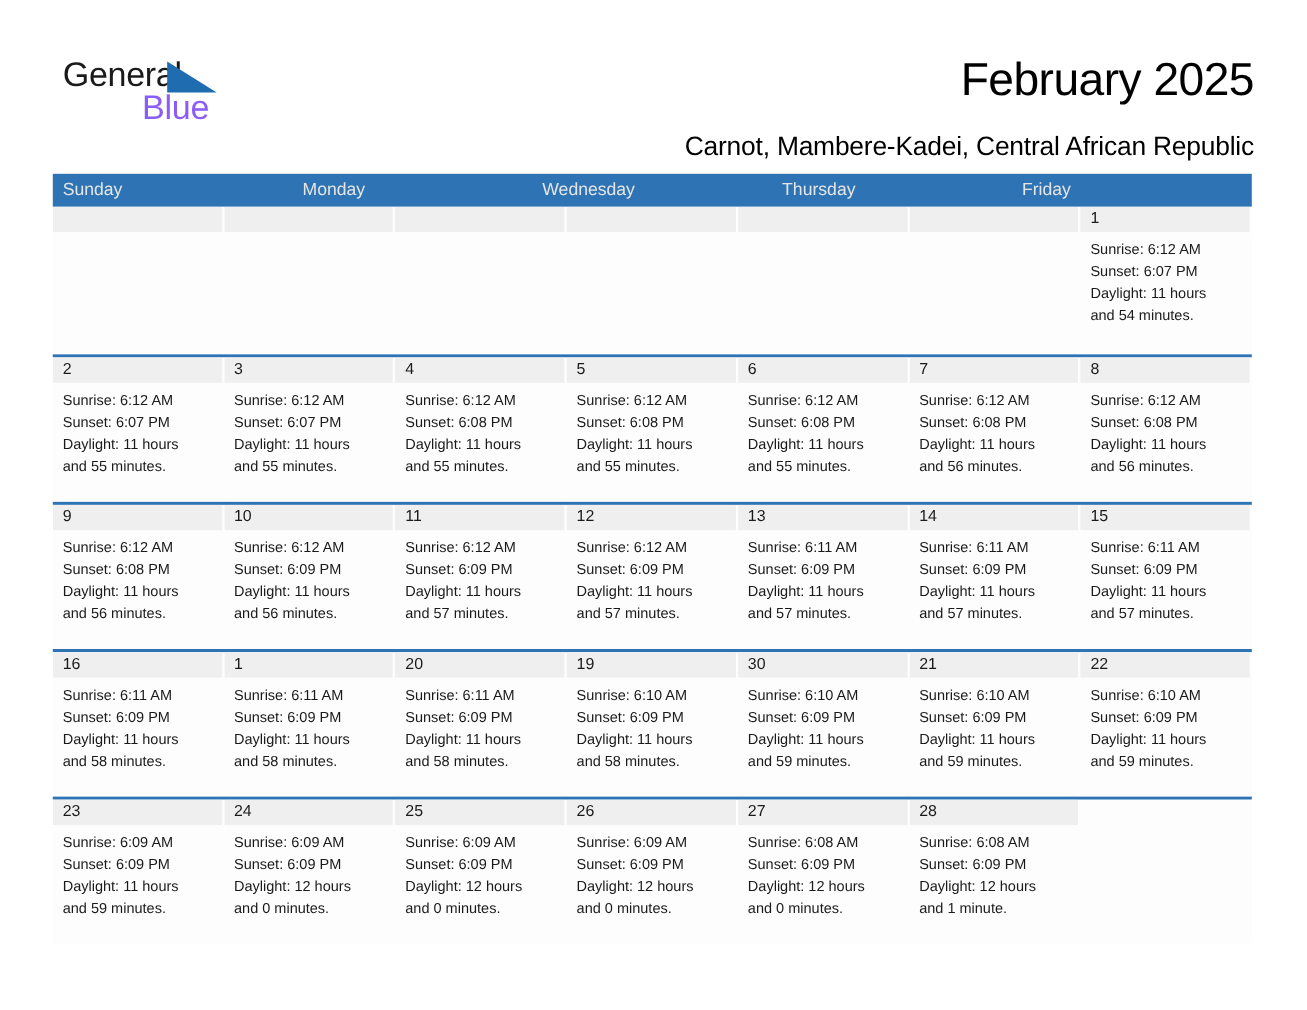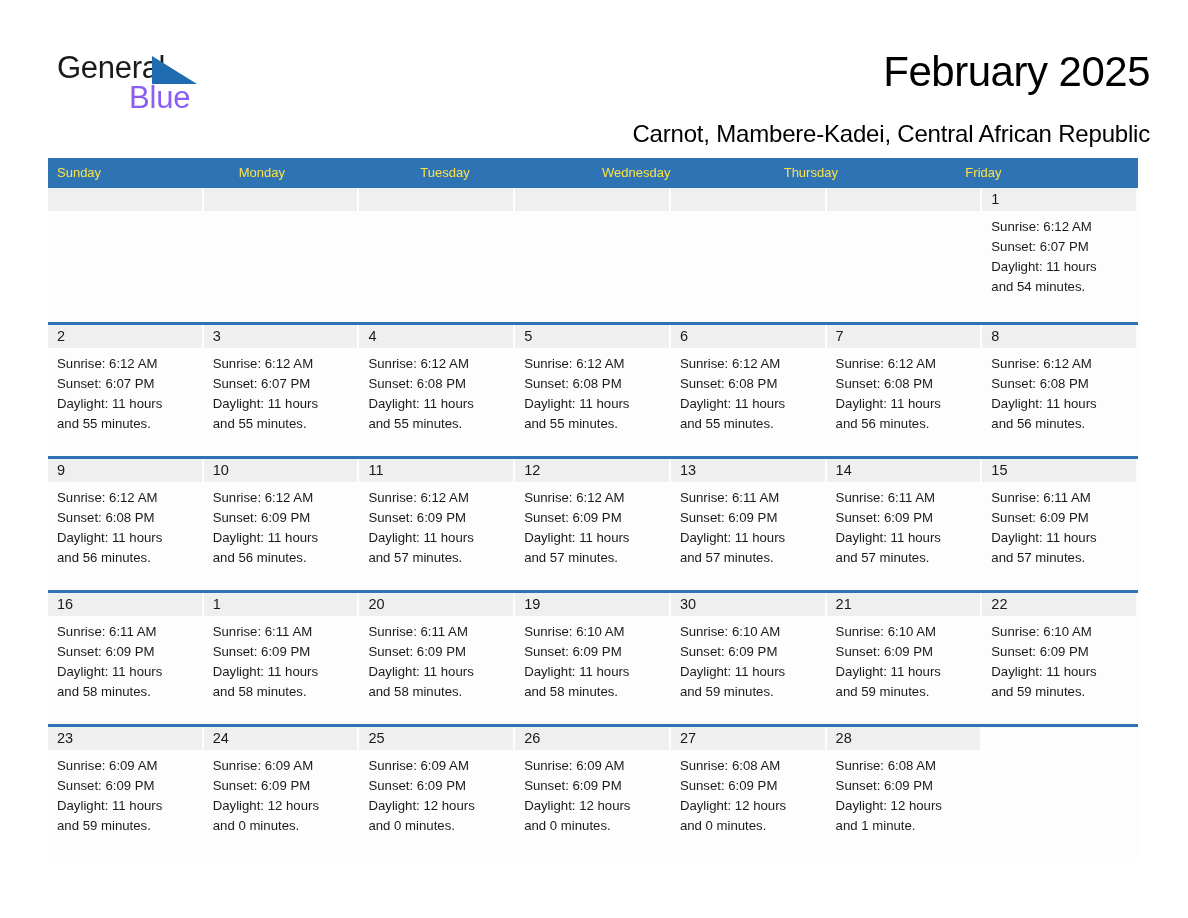--- a/index.html
+++ b/index.html
@@ -58,21 +58,21 @@
     top: 29px;
     font-size: 31px;
     line-height: 34px;
     color: #8b5cf6;
     letter-spacing: -0.2px;
     white-space: nowrap;
   }
 
   .title-block {
     position: absolute;
-    right: 38px;
+    right: 48px;
     top: 48px;
     text-align: right;
     width: 760px;
   }
   .cal-title {
     font-size: 42px;
     line-height: 48px;
     color: #000;
     font-weight: normal;
     letter-spacing: -0.5px;
@@ -93,22 +93,22 @@
     top: 158px;
     width: 1090px;
   }
   .weekdays {
     display: flex;
     background: #2e74b5;
     height: 30px;
   }
   .weekday {
     flex: 1 1 0;
-    color: #fde047;
-    font-size: 13px;
+    color: #e5e5e5;
+    font-size: 16px;
     line-height: 30px;
     padding-left: 9px;
     box-sizing: border-box;
     white-space: nowrap;
   }
 
   .week {
     display: flex;
     border-top: 3px solid #2e74b5;
     height: 134px;
@@ -167,21 +167,20 @@
     <div class="title-block">
       <div class="cal-title">February 2025</div>
       <div class="cal-subtitle">Carnot, Mambere-Kadei, Central African Republic</div>
     </div>
   </div>
 
   <div class="calendar">
     <div class="weekdays" id="weekday-row">
         <div class="weekday">Sunday</div>
         <div class="weekday">Monday</div>
-        <div class="weekday">Tuesday</div>
         <div class="weekday">Wednesday</div>
         <div class="weekday">Thursday</div>
         <div class="weekday">Friday</div>
       </div>
     <div id="weeks-container">
         <div class="week">
           <div class="daycell blank">
             <div class="date-band">
               <div class="date-num"></div>
             </div>

